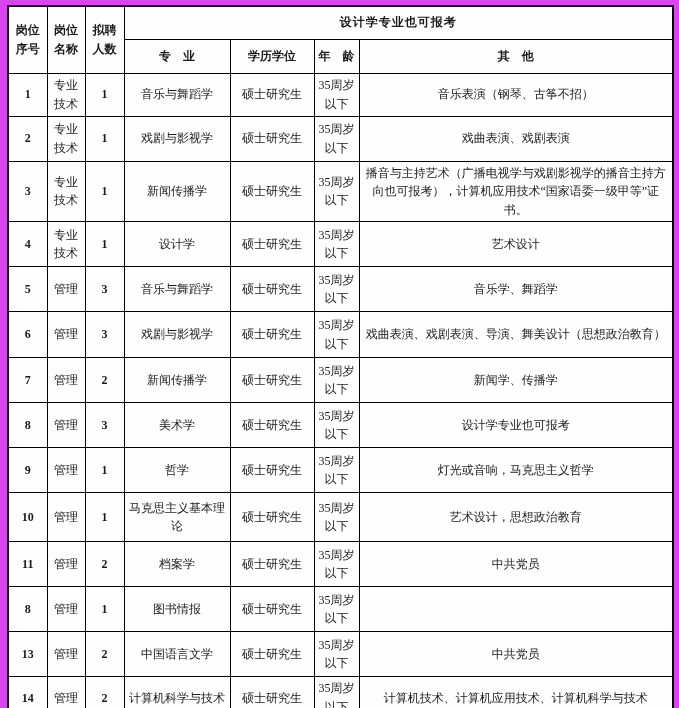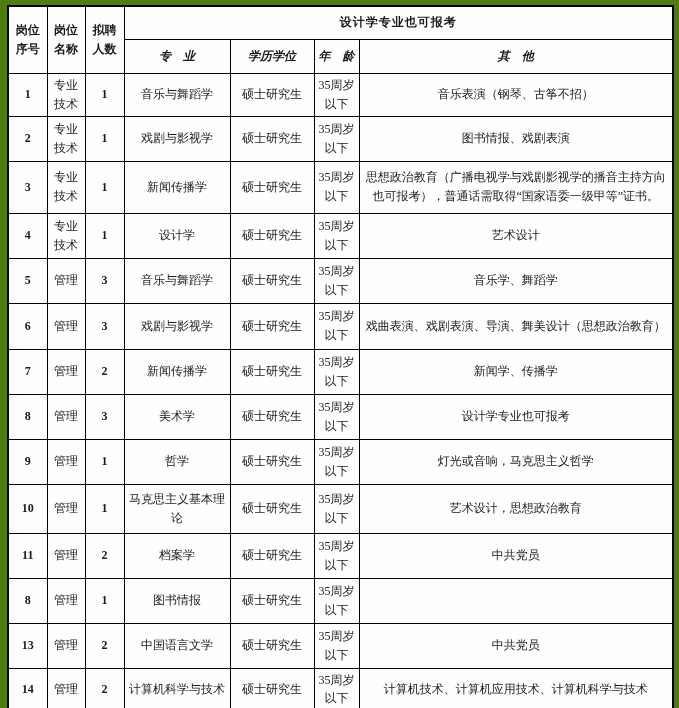--- a/index.html
+++ b/index.html
@@ -7,21 +7,21 @@
     padding: 0;
     background: #fdfdfd;
     color: #1a1a1a;
     font-family: "Liberation Serif", "DejaVu Serif", serif;
   }
   .page {
     width: 679px;
     height: 708px;
     box-sizing: border-box;
     padding: 5px 7px;
-    background: #4d7c0f;
+    background: #d946ef;
   }
   table.recruit {
     border-collapse: collapse;
     table-layout: fixed;
     width: 665px;
     border: 2px solid #000;
     background: #fefefe;
   }
   table.recruit th,
   table.recruit td {
@@ -34,21 +34,21 @@
     word-break: break-all;
     overflow: hidden;
   }
   thead th {
     font-weight: bold;
     white-space: pre-line;
     font-size: 14px;
     padding: 2px 0;
   }
   thead tr:nth-child(1) { height: 33px; }
-  thead tr:nth-child(2) { height: 34px; font-style: italic; }
+  thead tr:nth-child(2) { height: 34px; }
   th.q-title { font-size: 15px; letter-spacing: 1px; }
   td.cell-no, td.cell-count {
     font-weight: bold;
     font-size: 14px;
   }
   td.cell-age { line-height: 1.8; }
   td.cell-other { padding: 2px 5px; }
   tbody tr { height: 45px; }
   tbody tr:nth-child(1)  { height: 43px; }
   tbody tr:nth-child(3)  { height: 52px; }
@@ -97,30 +97,30 @@
           <td class="cell-age">35周岁以下</td>
           <td class="cell-other">音乐表演（钢琴、古筝不招）</td>
         </tr>
         <tr>
           <td class="cell-no">2</td>
           <td class="cell-name">专业技术</td>
           <td class="cell-count">1</td>
           <td class="cell-major">戏剧与影视学</td>
           <td class="cell-degree">硕士研究生</td>
           <td class="cell-age">35周岁以下</td>
-          <td class="cell-other">图书情报、戏剧表演</td>
+          <td class="cell-other">戏曲表演、戏剧表演</td>
         </tr>
         <tr>
           <td class="cell-no">3</td>
           <td class="cell-name">专业技术</td>
           <td class="cell-count">1</td>
           <td class="cell-major">新闻传播学</td>
           <td class="cell-degree">硕士研究生</td>
           <td class="cell-age">35周岁以下</td>
-          <td class="cell-other">思想政治教育（广播电视学与戏剧影视学的播音主持方向也可报考），普通话需取得“国家语委一级甲等”证书。</td>
+          <td class="cell-other">播音与主持艺术（广播电视学与戏剧影视学的播音主持方向也可报考），计算机应用技术“国家语委一级甲等”证书。</td>
         </tr>
         <tr>
           <td class="cell-no">4</td>
           <td class="cell-name">专业技术</td>
           <td class="cell-count">1</td>
           <td class="cell-major">设计学</td>
           <td class="cell-degree">硕士研究生</td>
           <td class="cell-age">35周岁以下</td>
           <td class="cell-other">艺术设计</td>
         </tr>

